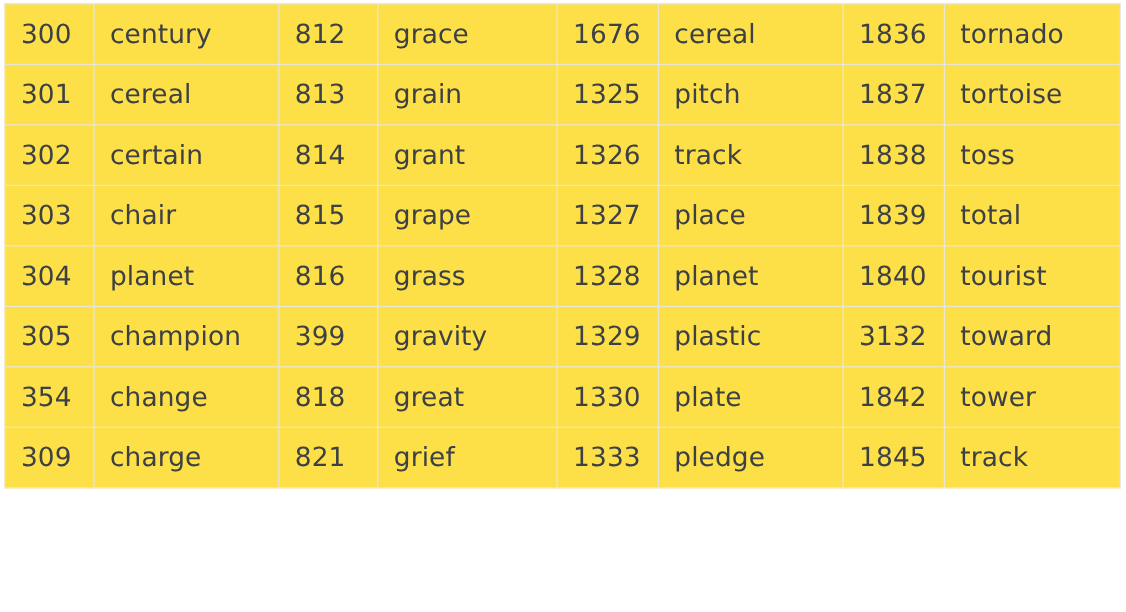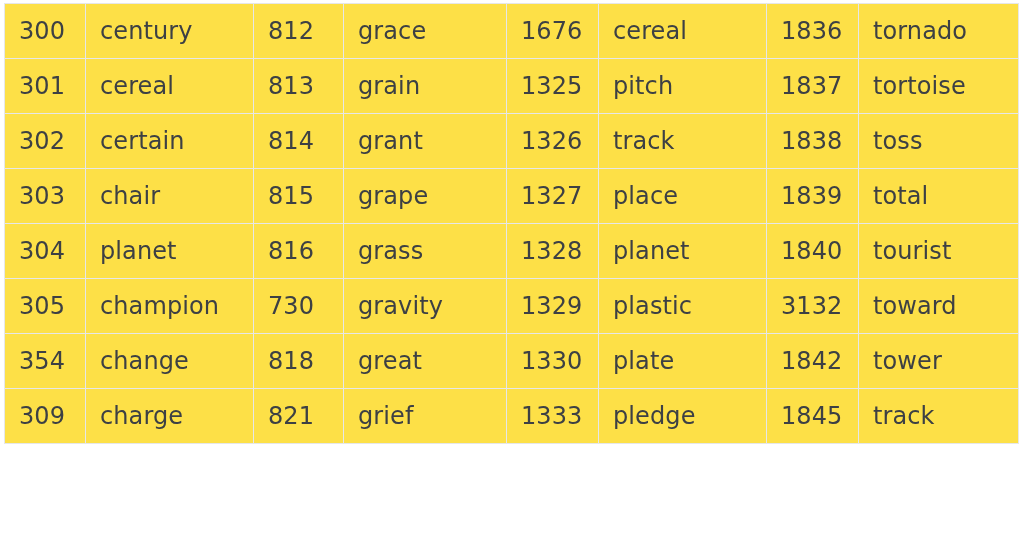--- a/index.html
+++ b/index.html
@@ -127,21 +127,21 @@
           <td class="col-id">816</td>
           <td class="col-word">grass</td>
           <td class="col-id">1328</td>
           <td class="col-word">planet</td>
           <td class="col-id">1840</td>
           <td class="col-word">tourist</td>
         </tr>
         <tr>
           <td class="col-id">305</td>
           <td class="col-word">champion</td>
-          <td class="col-id">730</td>
+          <td class="col-id">399</td>
           <td class="col-word">gravity</td>
           <td class="col-id">1329</td>
           <td class="col-word">plastic</td>
           <td class="col-id">3132</td>
           <td class="col-word">toward</td>
         </tr>
         <tr>
           <td class="col-id">354</td>
           <td class="col-word">change</td>
           <td class="col-id">818</td>

